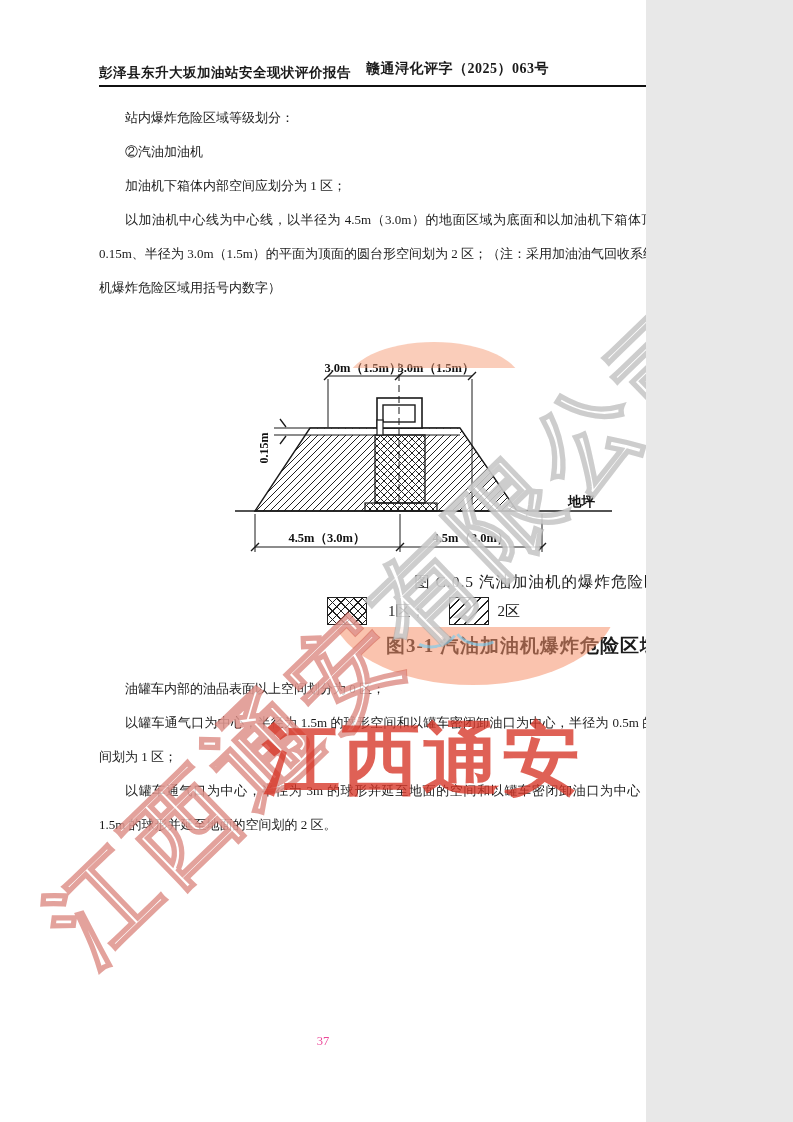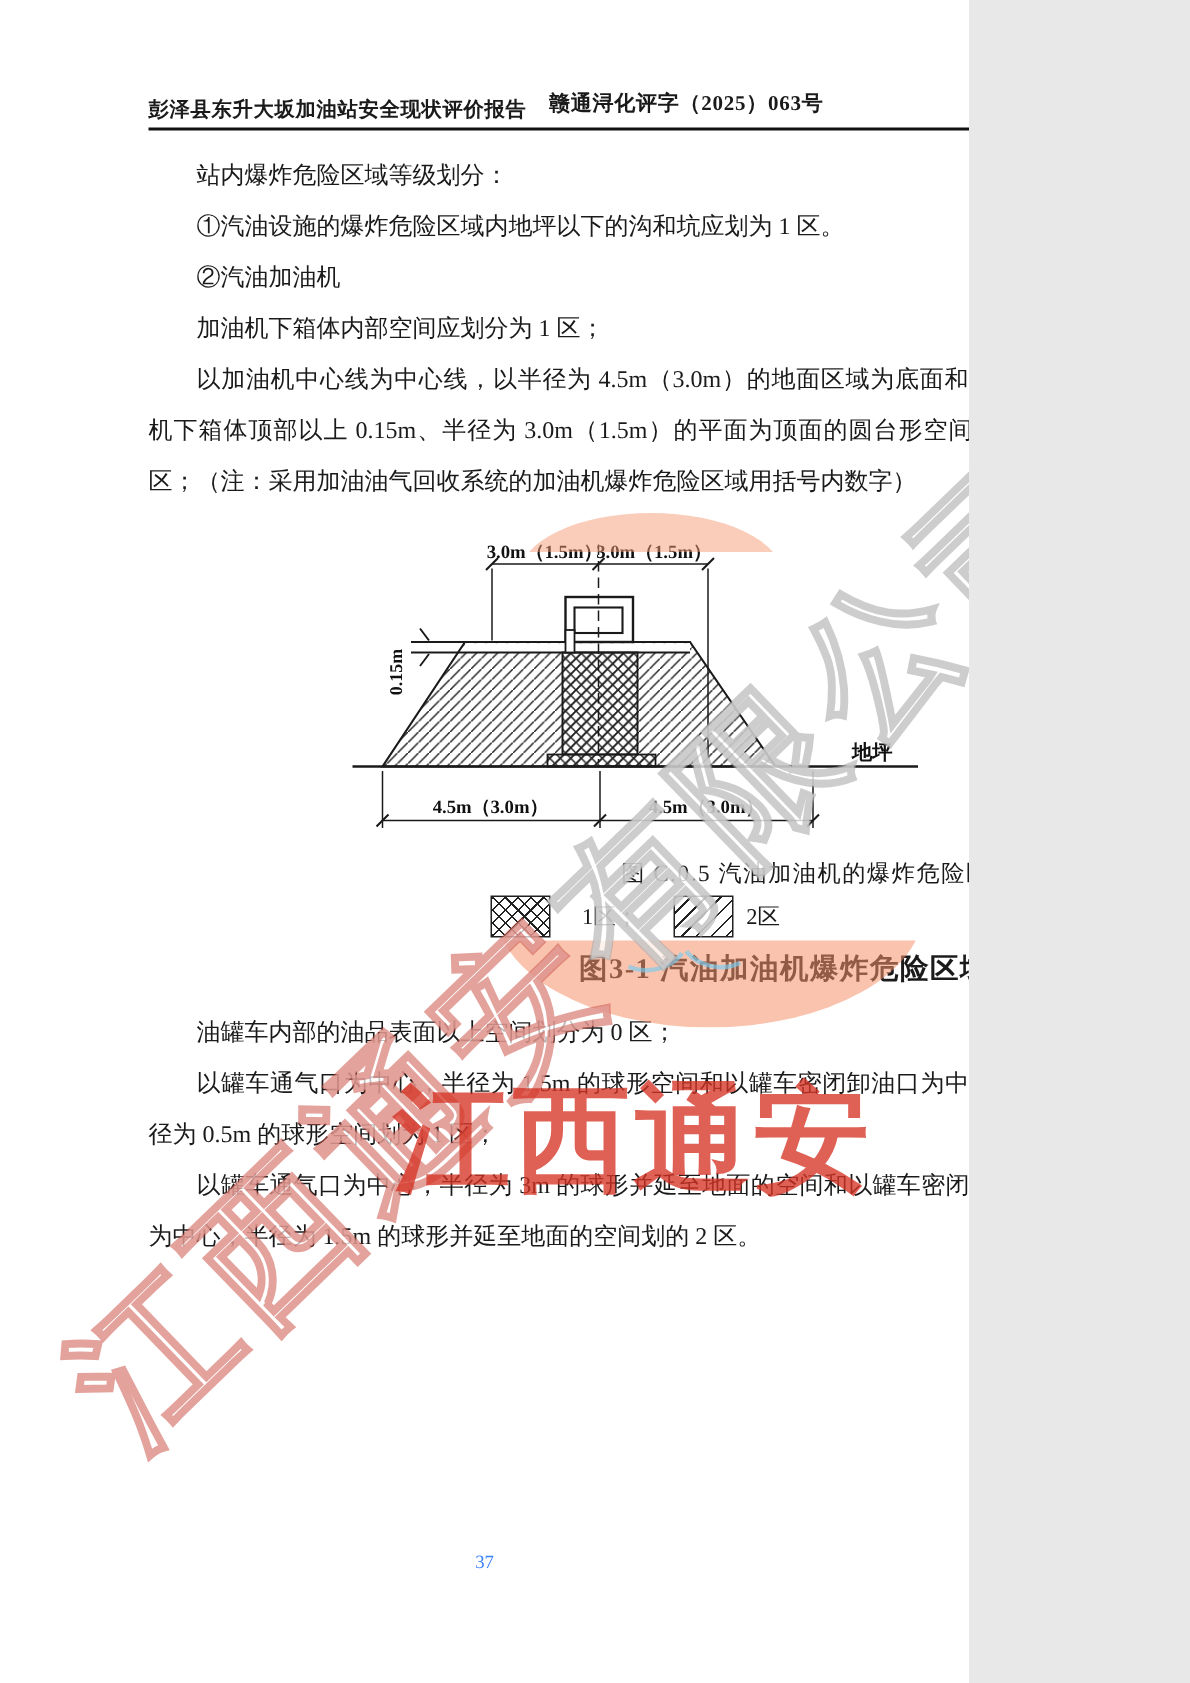--- a/index.html
+++ b/index.html
@@ -3,42 +3,42 @@
 <meta charset="utf-8">
 <style>
   html,body{margin:0;padding:0;background:#e8e8e8;}
   .page{position:relative;width:646px;height:1122px;background:#ffffff;overflow:hidden;
         font-family:"Liberation Serif", serif;color:#1a1a1a;}
   
   .hdr-left{position:absolute;left:99px;top:64px;font-size:13.5px;font-weight:bold;letter-spacing:.5px;}
   .hdr-right{position:absolute;right:97px;top:60px;font-size:14px;font-weight:bold;letter-spacing:.5px;}
   .hdr-rule{position:absolute;left:99px;top:85px;width:596px;height:2px;background:#111;}
   
-  .textblock{position:absolute;left:99px;width:596px;font-size:16px;line-height:34px;
+  .textblock{position:absolute;left:99px;width:596px;font-size:13px;line-height:34px;
              text-align:justify;}
   .textblock p{margin:0;text-indent:2em;}
   .tb1{top:101px;}
   .tb2{top:672px;}
   
   .fig-svg{position:absolute;left:230px;top:355px;width:420px;height:212px;}
   .cap-std{position:absolute;left:130px;top:572px;width:580px;text-align:right;
            font-size:15.5px;letter-spacing:1px;}
   .legend{position:absolute;left:327px;top:595px;height:32px;display:flex;align-items:center;gap:9px;
           font-size:15px;}
   .sw{width:40px;height:28px;border:1.6px solid #222;box-sizing:border-box;background-color:#fff;}
   .sw-cross{background-image:
       repeating-linear-gradient(45deg,#222 0 1px,transparent 1px 6px),
       repeating-linear-gradient(135deg,#222 0 1px,transparent 1px 6px);}
   .sw-diag{background-image:repeating-linear-gradient(135deg,#222 0 1.2px,transparent 1.2px 7px);}
   .legend .lab1{margin-right:14px;margin-left:12px;}
   .cap-bold{position:absolute;left:140px;top:633px;width:580px;text-align:right;
             font-size:19px;font-weight:bold;letter-spacing:1px;}
   
   .pageno{position:absolute;left:0;top:1034px;width:100%;text-align:center;
-          font-size:12.5px;color:#3b82f6;}
+          font-size:12.5px;color:#ec4899;}
   
   .wm{pointer-events:none;}
   .stamp-arc-top{position:absolute;left:346px;top:342px;width:176px;height:26px;overflow:hidden;}
   .stamp-arc-top .ell{width:176px;height:84px;border-radius:50%;background:rgba(246,156,118,.5);}
   .stamp-arc-bot{position:absolute;left:330px;top:627px;width:286px;height:58px;overflow:hidden;}
   .stamp-arc-bot .ell{width:286px;height:160px;border-radius:50%;background:rgba(246,146,108,.55);
                       position:relative;top:-102px;}
   .blue-arc{position:absolute;width:46px;height:34px;border:3.5px solid transparent;
             border-bottom-color:rgba(120,205,240,.65);border-radius:50%;}
   .ba1{left:408px;top:608px;transform:rotate(-14deg);}
@@ -55,21 +55,20 @@
 <body>
 
 <div class="page">
 
   <div class="hdr-left">彭泽县东升大坂加油站安全现状评价报告</div>
   <div class="hdr-right">赣通浔化评字（2025）063号</div>
   <div class="hdr-rule"></div>
 
   <div class="textblock tb1">
     <p>站内爆炸危险区域等级划分：</p>
-    <p>①汽油设施的爆炸危险区域内地坪以下的沟和坑应划为 1 区。</p>
     <p>②汽油加油机</p>
     <p>加油机下箱体内部空间应划分为 1 区；</p>
     <p>以加油机中心线为中心线，以半径为 4.5m（3.0m）的地面区域为底面和以加油机下箱体顶部以上 0.15m、半径为 3.0m（1.5m）的平面为顶面的圆台形空间划为 2 区；（注：采用加油油气回收系统的加油机爆炸危险区域用括号内数字）</p>
   </div>
 
   <svg class="fig-svg" viewBox="0 0 420 212" xmlns="http://www.w3.org/2000/svg">
     <defs>
       <pattern id="ph" width="7" height="7" patternUnits="userSpaceOnUse">
         <path d="M-1,8 L8,-1" stroke="#222" stroke-width="1"></path>
       </pattern>

